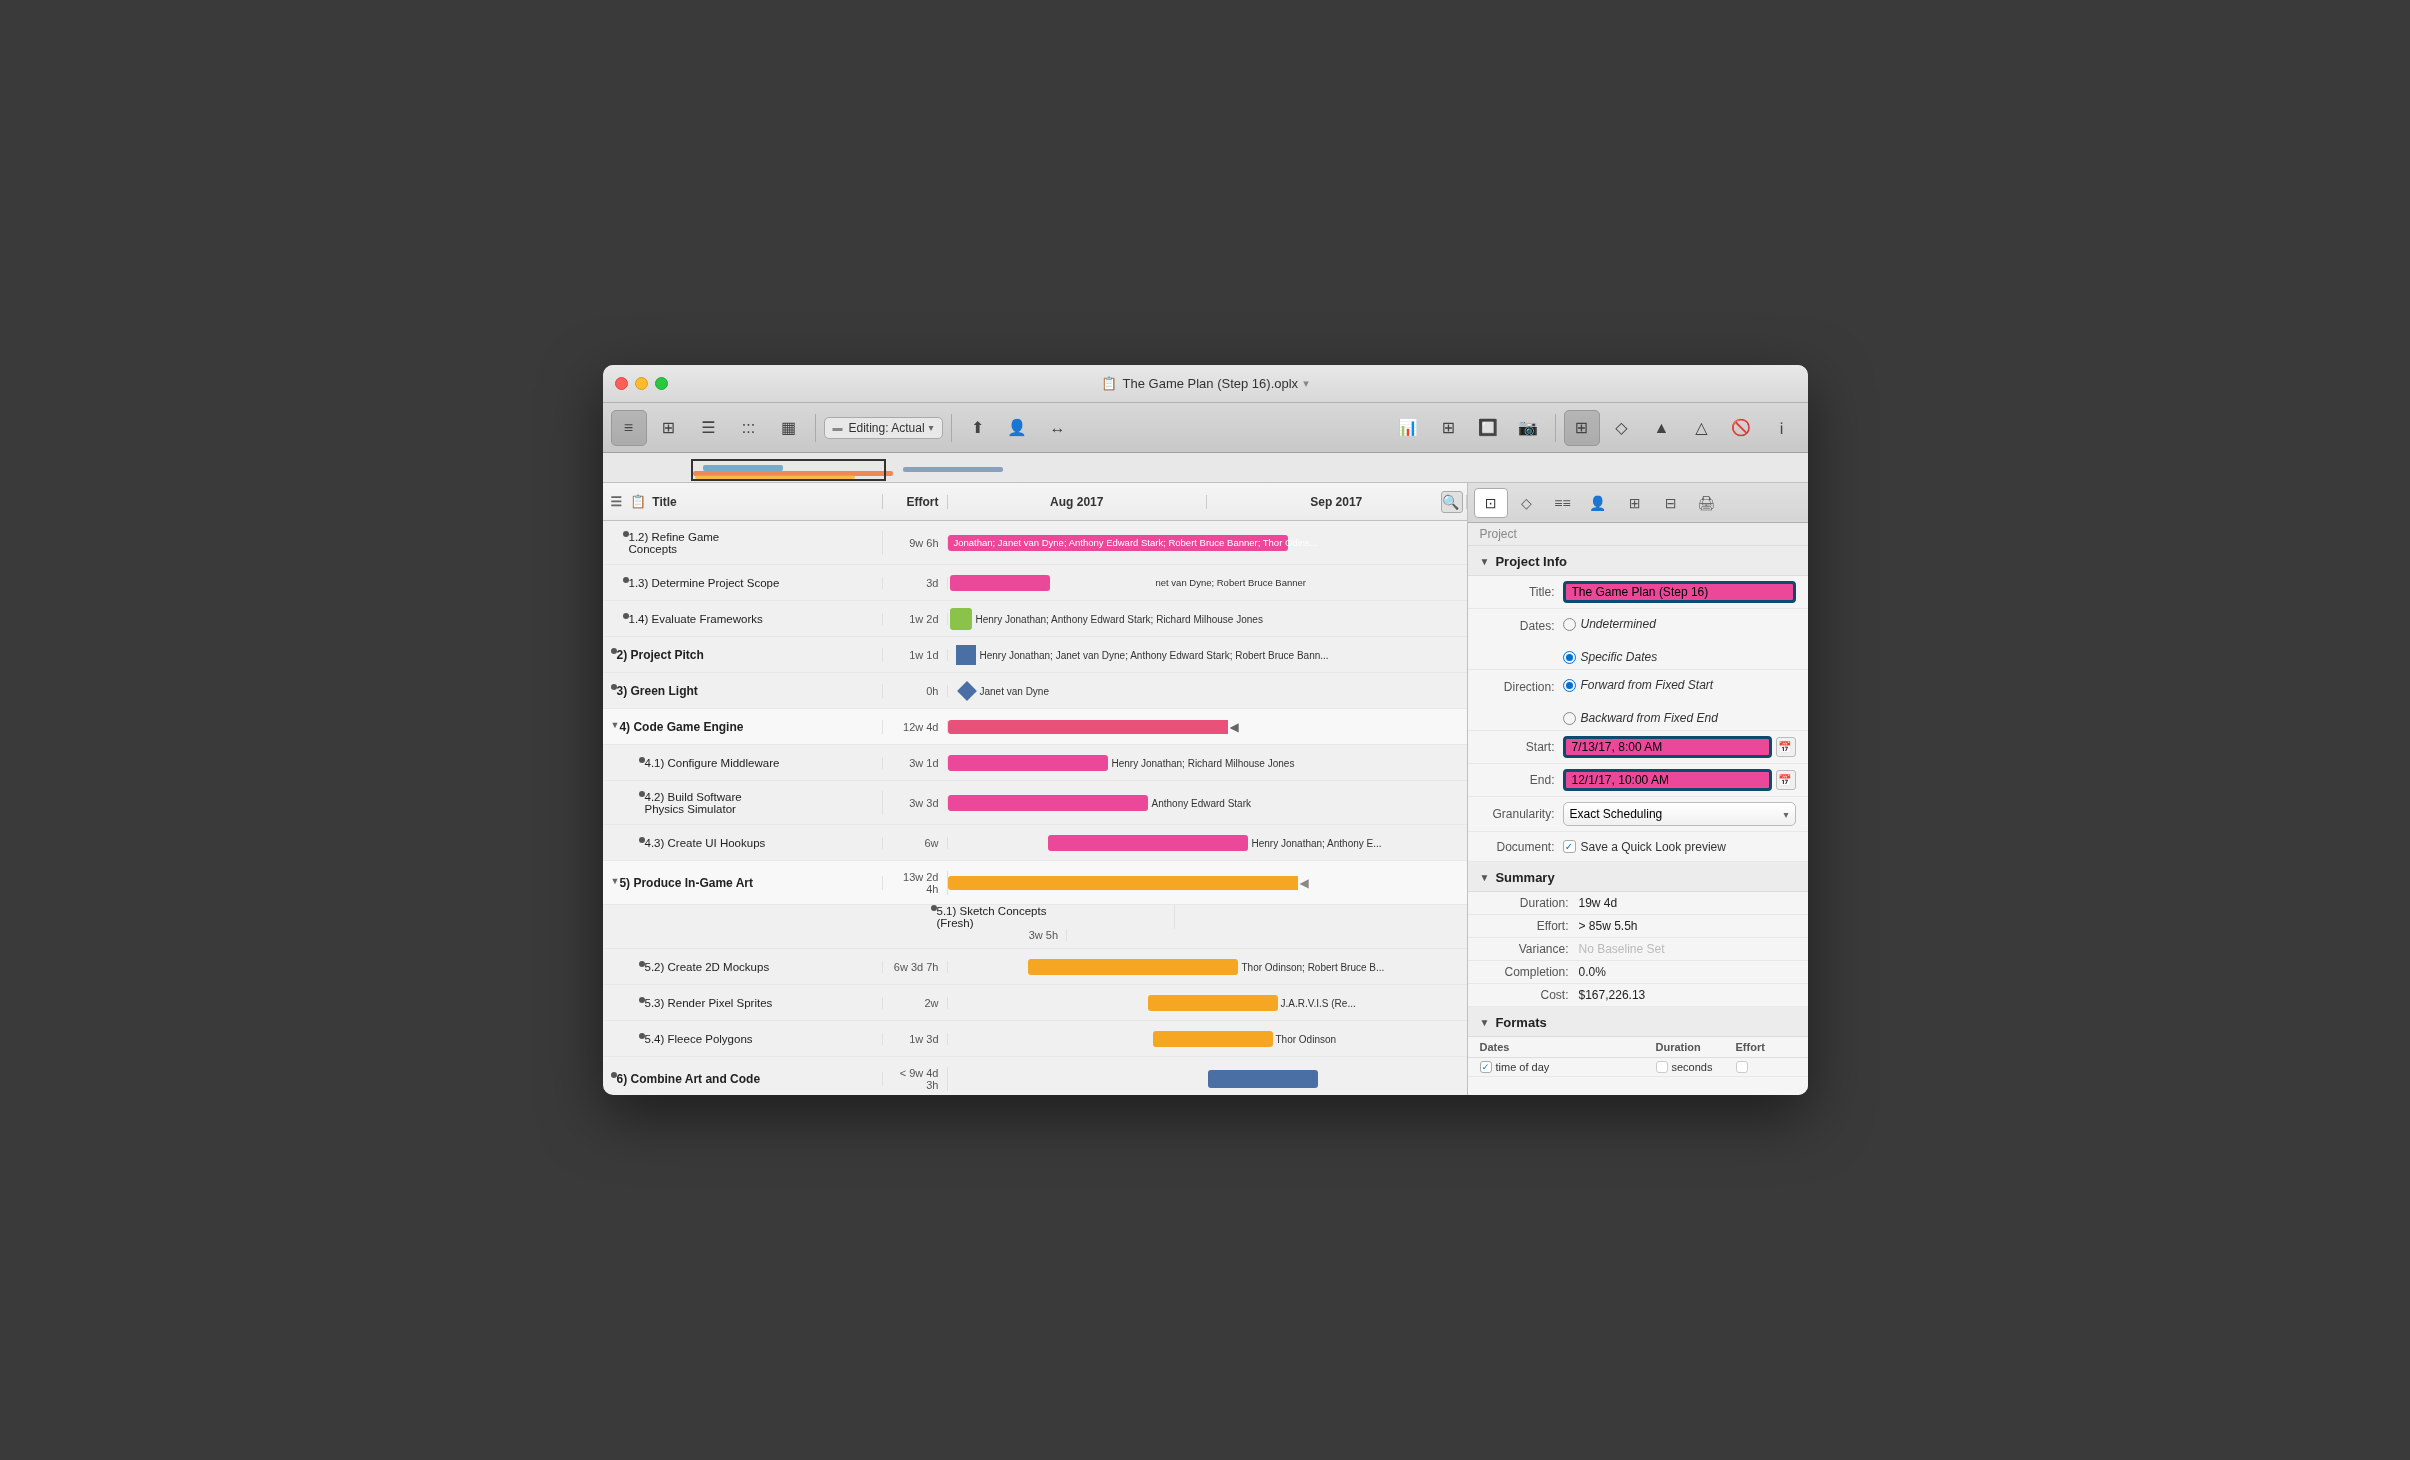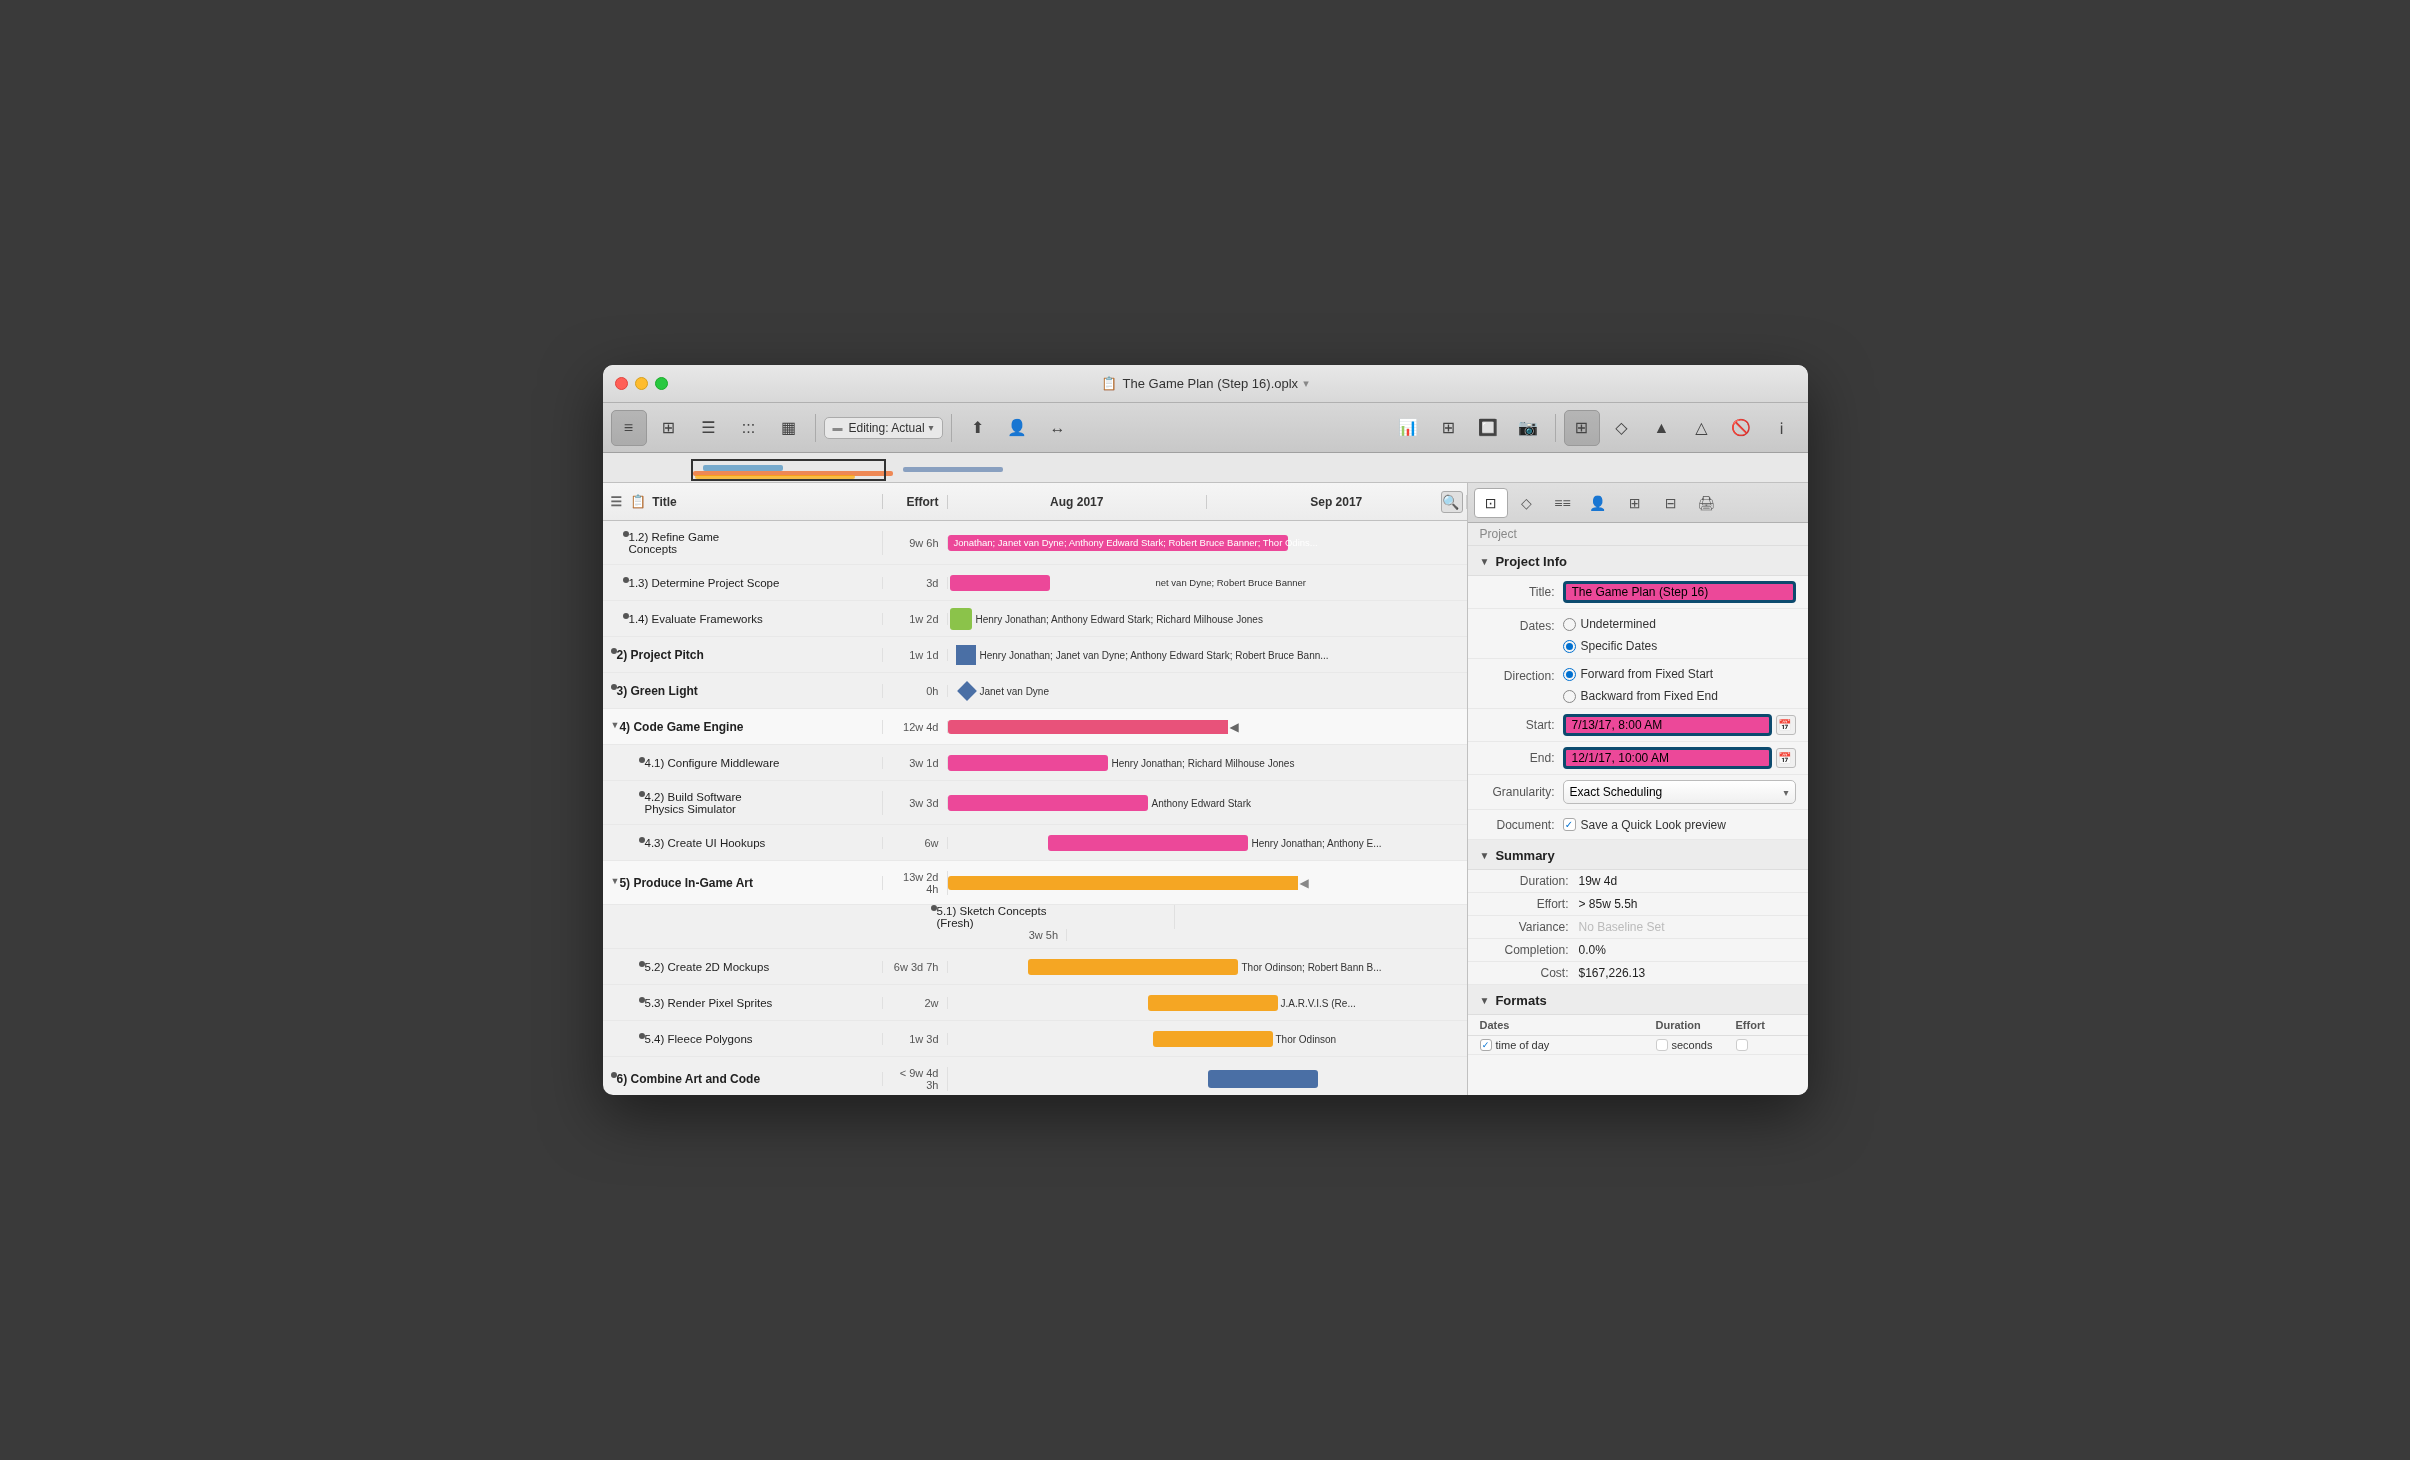--- a/index.html
+++ b/index.html
@@ -347,21 +347,22 @@
       border: 3px solid #0c4a6e;
       border-radius: 4px;
       padding: 2px 6px;
       font-size: 12px;
       background: #ec4899;
       height: 22px;
     }
     .radio-group {
       display: flex;
       flex-direction: column;
-      gap: 8px;
+      gap: 19px;
+      font-style: italic;
     }
     .radio-row {
       display: flex;
       align-items: center;
       gap: 5px;
       font-size: 12px;
       color: #333;
     }
     .radio-dot {
       width: 13px;
@@ -700,21 +701,21 @@
         </div>
 
         <div class="gantt-row">
           <div class="row-title subsub">
             <div class="bullet"></div>
             <span>5.2)  Create 2D Mockups</span>
           </div>
           <div class="row-effort">6w 3d 7h</div>
           <div class="row-chart">
             <div class="gantt-bar bar-orange" style="left:80px;width:210px;"></div>
-            <span style="position:absolute;left:294px;top:50%;transform:translateY(-50%);font-size:10px;color:#333;white-space:nowrap;">Thor Odinson; Robert Bann B...</span>
+            <span style="position:absolute;left:294px;top:50%;transform:translateY(-50%);font-size:10px;color:#333;white-space:nowrap;">Thor Odinson; Robert Bruce B...</span>
           </div>
         </div>
 
         <div class="gantt-row">
           <div class="row-title subsub">
             <div class="bullet"></div>
             <span>5.3)  Render Pixel Sprites</span>
           </div>
           <div class="row-effort">2w</div>
           <div class="row-chart">

